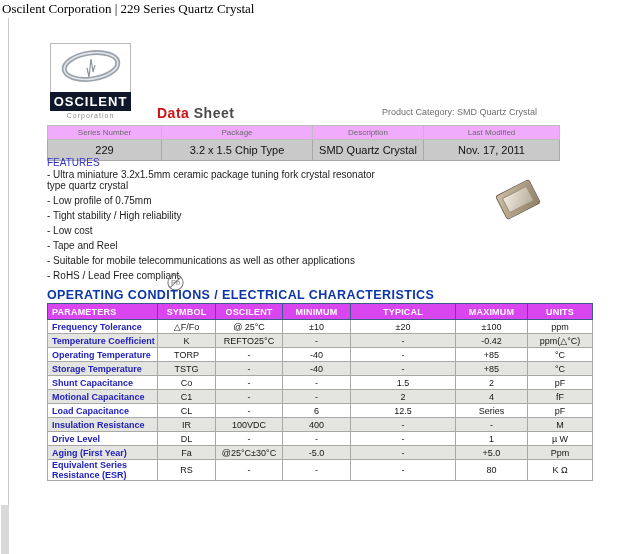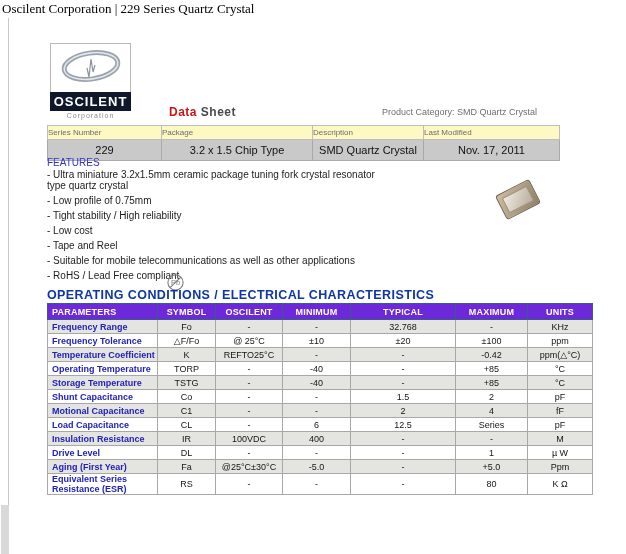--- a/index.html
+++ b/index.html
@@ -13,29 +13,29 @@
   }
   .left-rule{position:absolute;left:8px;top:18px;width:1px;height:536px;background:#c9c9c9;}
   .bottom-strip{position:absolute;left:1px;top:505px;width:8px;height:49px;background:#d9d9d9;}
 
   
   .logo-box{position:absolute;left:50px;top:43px;width:81px;}
   .logo-mark{width:79px;height:48px;border:1px solid #b9b9b9;border-bottom:none;background:#fff;}
   .logo-band{width:81px;height:19px;background:#0f172a;color:#fff;text-align:center;
     font-weight:bold;font-size:13px;line-height:19px;letter-spacing:1px;}
   .logo-sub{width:81px;text-align:center;font-size:7px;color:#8a8a8a;letter-spacing:1px;margin-top:1px;}
-  .datasheet-title{position:absolute;left:169px;top:105px;font-size:12px;font-weight:bold;letter-spacing:0.5px;}
+  .datasheet-title{position:absolute;left:157px;top:105px;font-size:14px;font-weight:bold;letter-spacing:0.5px;}
   .datasheet-title .red{color:#cc1414;}
   .datasheet-title .gray{color:#4a4a4a;}
   .product-category{position:absolute;right:89px;top:107px;font-size:9px;color:#6e6e6e;}
 
   
   .info-table{position:absolute;left:47px;top:125px;width:508px;border-collapse:collapse;table-layout:fixed;}
-  .info-table th{font-size:8px;color:#6b6b6b;font-weight:normal;height:13px;background:#fef9c3;
-    border:1px solid #bdbdbd;text-align:left;padding:0;}
+  .info-table th{font-size:8px;color:#6b6b6b;font-weight:normal;height:13px;background:#f0abfc;
+    border:1px solid #bdbdbd;text-align:center;padding:0;}
   .info-table td{font-size:11px;color:#101010;text-align:center;height:16px;background:#c9c9c9;
     border:1px solid #a9a9a9;padding:2px;margin-top:8px;}
   .info-table th:nth-child(1){width:113px}.info-table th:nth-child(2){width:150px}
   .info-table th:nth-child(3){width:110px}.info-table th:nth-child(4){width:135px}
 
   
   .features-title{position:absolute;left:47px;top:157px;font-size:10px;color:#3333cc;}
   .features-list{position:absolute;left:47px;top:169px;width:330px;font-size:10px;color:#1c1c1c;}
   .features-list .feat{margin-bottom:4px;line-height:11px;}
   .pb-icon{position:absolute;left:166px;top:249px;margin-top:24px;}
@@ -44,21 +44,21 @@
   .chip{position:absolute;left:499px;top:186px;width:36px;height:25px;transform:rotate(-27deg);
     background:linear-gradient(135deg,#cdbda2,#8f7f66);border:1px solid #6e614e;border-radius:3px;}
   .chip .chip-inner{position:absolute;left:4px;top:4px;right:4px;bottom:4px;
     background:linear-gradient(135deg,#f0eae0,#b8ad9c);border:1px solid #a39682;border-radius:2px;}
 
   
   .spec-title{position:absolute;left:47px;top:288px;font-size:12.5px;font-weight:bold;
     color:#0d36a8;letter-spacing:0.4px;}
   .spec-table{position:absolute;left:47px;top:303px;width:508px;border-collapse:collapse;
     table-layout:fixed;font-size:9px;border:1px solid #4e4e6e;}
-  .spec-table th{background:#6d28d9;color:#fff;height:15px;font-weight:bold;
+  .spec-table th{background:#d946ef;color:#fff;height:15px;font-weight:bold;
     border:1px solid #3a5a8a;text-align:center;padding:0 2px;letter-spacing:0.2px;margin-top:48px;}
   .spec-table th:first-child{text-align:left;padding-left:4px;}
   .spec-table th:nth-child(1){width:103px}.spec-table th:nth-child(2){width:53px}
   .spec-table th:nth-child(3){width:62px}.spec-table th:nth-child(4){width:63px}
   .spec-table th:nth-child(5){width:100px}.spec-table th:nth-child(6){width:67px}
   .spec-table th:nth-child(7){width:60px}
   .spec-table td{border:1px solid #a8a8a8;height:13px;text-align:center;color:#151515;
     padding:0 2px;background:#fff;}
   .spec-table td.param{text-align:left;font-weight:bold;color:#2222bb;padding-left:4px;line-height:10px;}
   .spec-table tr.odd td{background:#e4e4e0;}
@@ -138,29 +138,20 @@
         <th>PARAMETERS</th>
         <th>SYMBOL</th>
         <th>OSCILENT</th>
         <th>MINIMUM</th>
         <th>TYPICAL</th>
         <th>MAXIMUM</th>
         <th>UNITS</th>
       </tr>
     </thead>
   <tbody>
-      <tr class="odd">
-        <td class="param">Frequency Range</td>
-        <td>Fo</td>
-        <td>-</td>
-        <td>-</td>
-        <td>32.768</td>
-        <td>-</td>
-        <td>KHz</td>
-      </tr>
       <tr class="even">
         <td class="param">Frequency Tolerance</td>
         <td>△F/Fo</td>
         <td>@ 25°C</td>
         <td>±10</td>
         <td>±20</td>
         <td>±100</td>
         <td>ppm</td>
       </tr>
       <tr class="odd">

